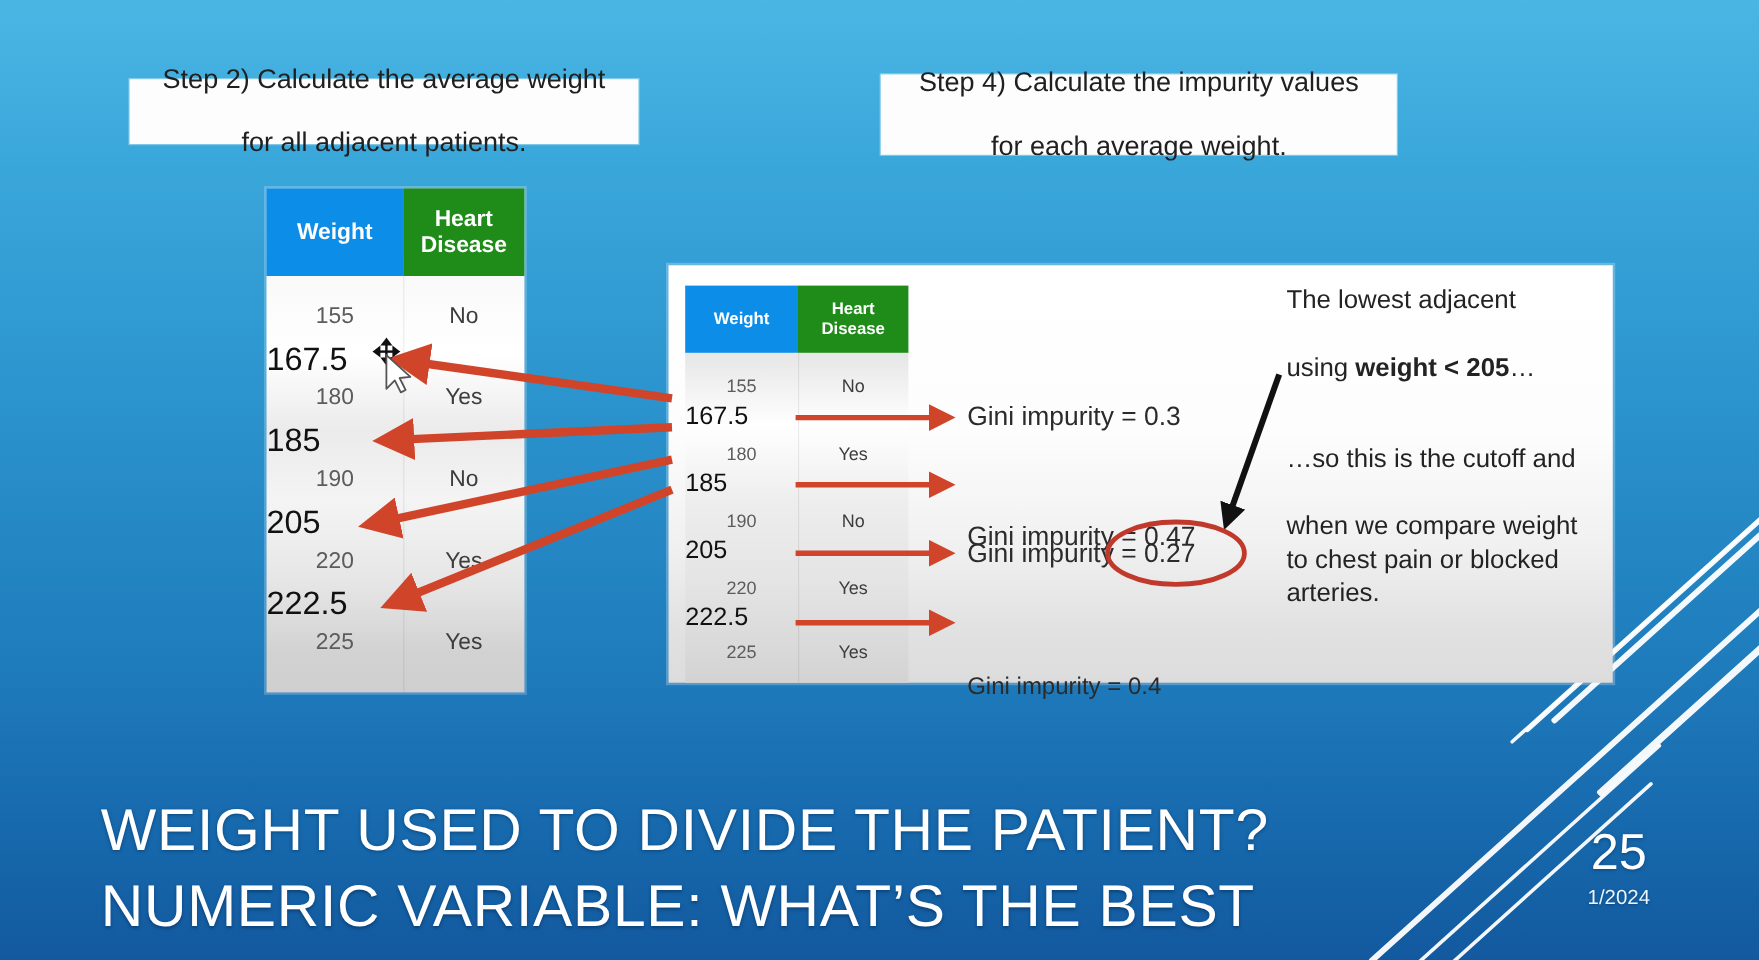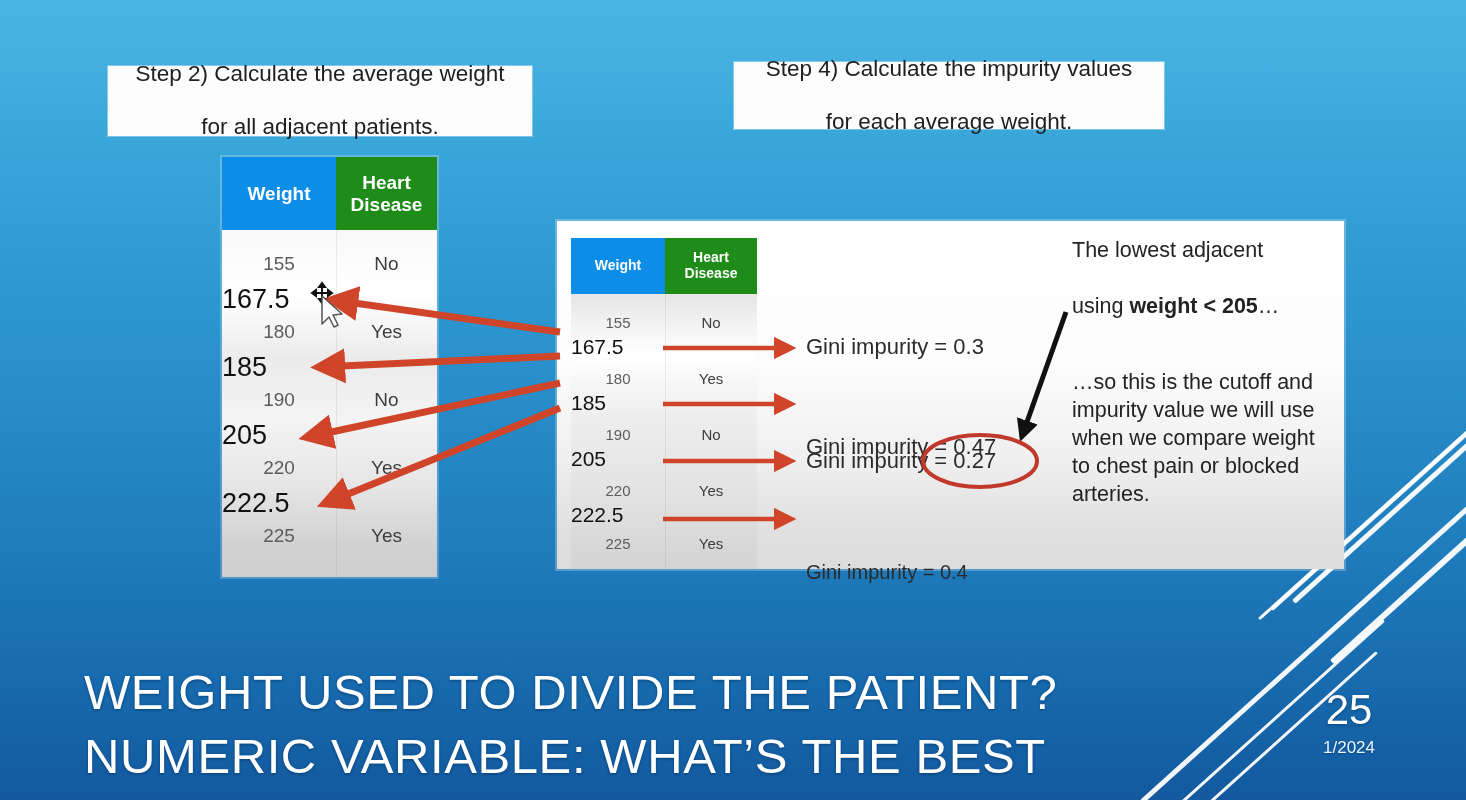--- a/index.html
+++ b/index.html
@@ -70,21 +70,21 @@
 <div class="deco" style="left:0;top:0;width:1466px;height:800px;">
   <div class="dline" style="left:1292px;top:600px;width:430px;height:5px;transform:rotate(-42deg);"></div>
   <div class="dline" style="left:1270px;top:608px;width:300px;height:4px;transform:rotate(-42deg);"></div>
   <div class="dline" style="left:1258px;top:618px;width:360px;height:3px;transform:rotate(-42deg);"></div>
   <div class="dline" style="left:1330px;top:660px;width:330px;height:6px;transform:rotate(-42deg);"></div>
   <div class="dline" style="left:1140px;top:800px;width:470px;height:5px;transform:rotate(-42deg);"></div>
   <div class="dline" style="left:1160px;top:820px;width:300px;height:3px;transform:rotate(-42deg);"></div>
   <div class="dline" style="left:1205px;top:805px;width:230px;height:3px;transform:rotate(-42deg);"></div>
 </div>
 
-<div class="stepbox" style="left:108px;top:66px;width:424px;height:70px;font-size:22.5px;">
+<div class="stepbox" style="left:108px;top:66px;width:424px;height:54px;font-size:22.5px;">
   <span>
     <span>Step 2) Calculate the average weight</span><br>
     <span>for all adjacent patients.</span>
   </span>
 </div>
 
 <div class="stepbox" style="left:734px;top:62px;width:430px;height:67px;font-size:22.5px;">
   <span>
     <span>Step 4) Calculate the impurity values</span><br>
     <span>for each average weight.</span>
@@ -184,21 +184,21 @@
   <div class="gini" style="left:249px;top:297px;font-size:20px;margin-top:43px;">Gini impurity = 0.4</div>
 
   <div class="note" style="left:515px;top:16px;width:268px;font-size:21.5px;">
     <span>The lowest adjacent</span><br>
     <br>
     <span>using </span><b>weight &lt; 205</b><span>…</span>
   </div>
 
   <div class="note" style="left:515px;top:148px;width:272px;font-size:21.5px;">
     <span>…so this is the cutoff and</span><br>
-    <span>impurity value we will use</span><br>
+    <br>
     <span>when we compare weight</span><br>
     <span>to chest pain or blocked</span><br>
     <span>arteries.</span>
   </div>
 </div>
 
 <svg class="overlay" viewBox="0 0 1466 800">
   <defs>
     <marker id="ahR" markerWidth="5" markerHeight="5" refX="3.6" refY="2.5" orient="auto">
       <path d="M0,0 L5,2.5 L0,5 z" fill="#d0452a"></path>

